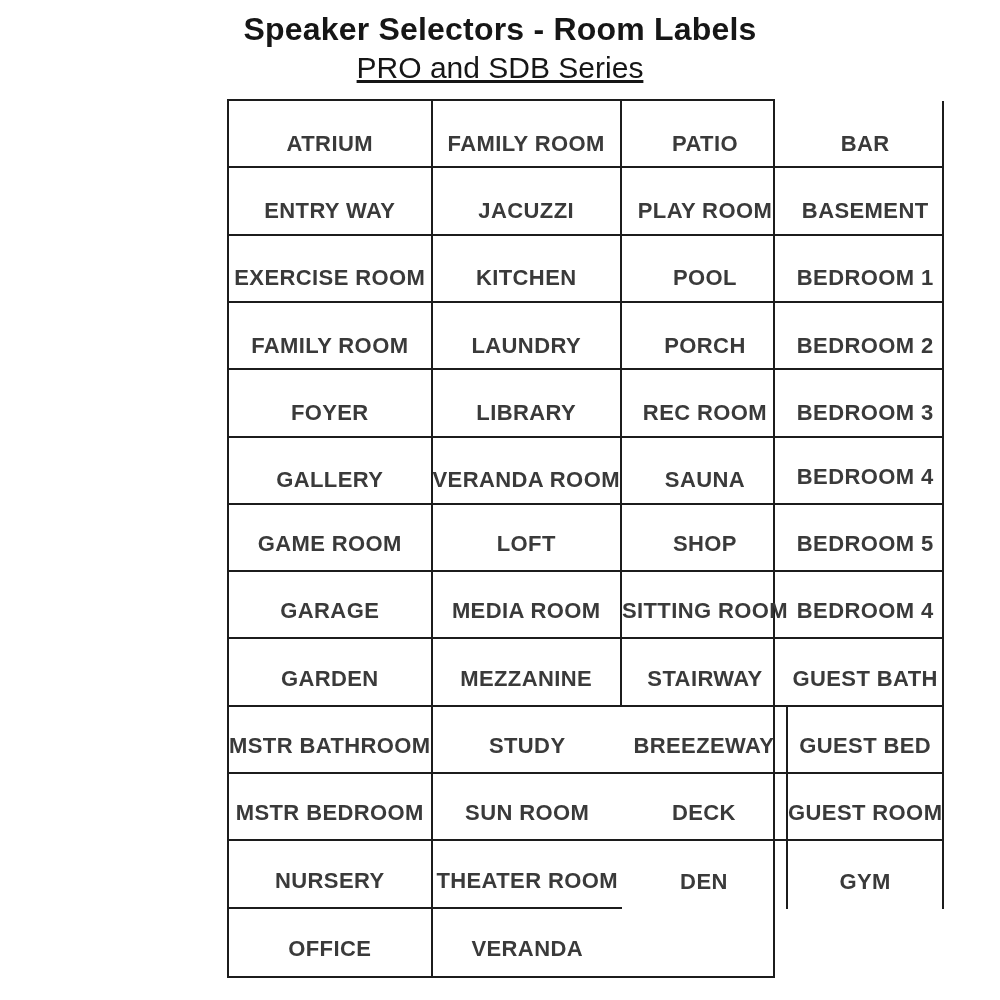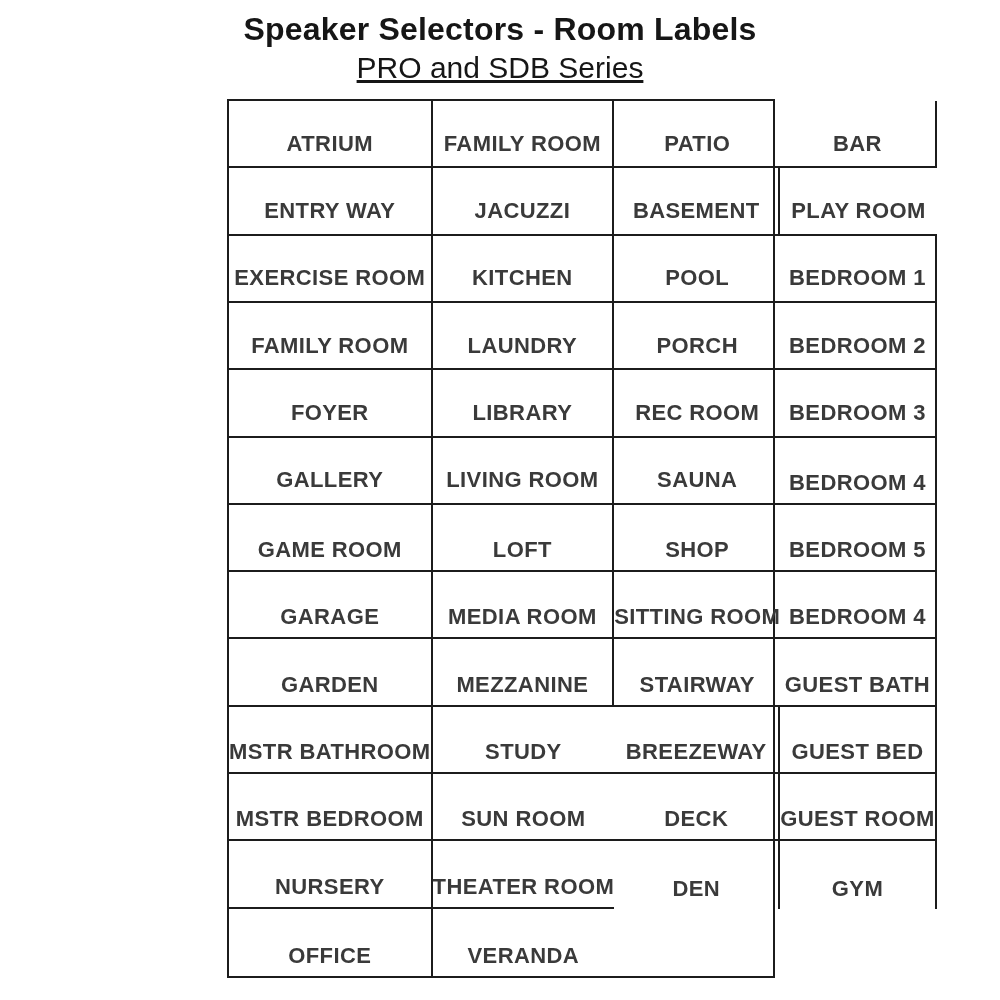--- a/index.html
+++ b/index.html
@@ -60,21 +60,21 @@
     border-right: 2px solid var(--border-color);
     border-bottom: 2px solid var(--border-color);
     display: flex;
     justify-content: center;
     align-items: center;
     overflow: visible;
   }
   .cell.last-col { border-right: none; }
   .cell.last-row { border-bottom: none; }
   .cell.bottom {
-    align-items: flex-end;
+    align-items: center;
     padding-bottom: 7px;
   }
   .cell span {
     font-size: 22px;
     font-weight: 700;
     color: var(--cell-text);
     letter-spacing: 0.4px;
     white-space: nowrap;
     margin-top: 20px;
   }
@@ -99,26 +99,26 @@
       </div>
       <div class="cell">
         <span>BAR</span>
       </div>
       <div class="cell">
         <span>ENTRY WAY</span>
       </div>
       <div class="cell">
         <span>JACUZZI</span>
       </div>
+      <div class="cell last-col">
+        <span>PLAY ROOM</span>
+      </div>
       <div class="cell">
         <span>BASEMENT</span>
       </div>
-      <div class="cell last-col">
-        <span>PLAY ROOM</span>
-      </div>
       <div class="cell">
         <span>EXERCISE ROOM</span>
       </div>
       <div class="cell">
         <span>KITCHEN</span>
       </div>
       <div class="cell last-col">
         <span>POOL</span>
       </div>
       <div class="cell">
@@ -145,21 +145,21 @@
       <div class="cell last-col">
         <span>REC ROOM</span>
       </div>
       <div class="cell">
         <span>BEDROOM 3</span>
       </div>
       <div class="cell">
         <span>GALLERY</span>
       </div>
       <div class="cell">
-        <span>LIVING ROOM</span>
+        <span>VERANDA ROOM</span>
       </div>
       <div class="cell last-col">
         <span>SAUNA</span>
       </div>
       <div class="cell bottom">
         <span>BEDROOM 4</span>
       </div>
       <div class="cell bottom">
         <span>GAME ROOM</span>
       </div>

